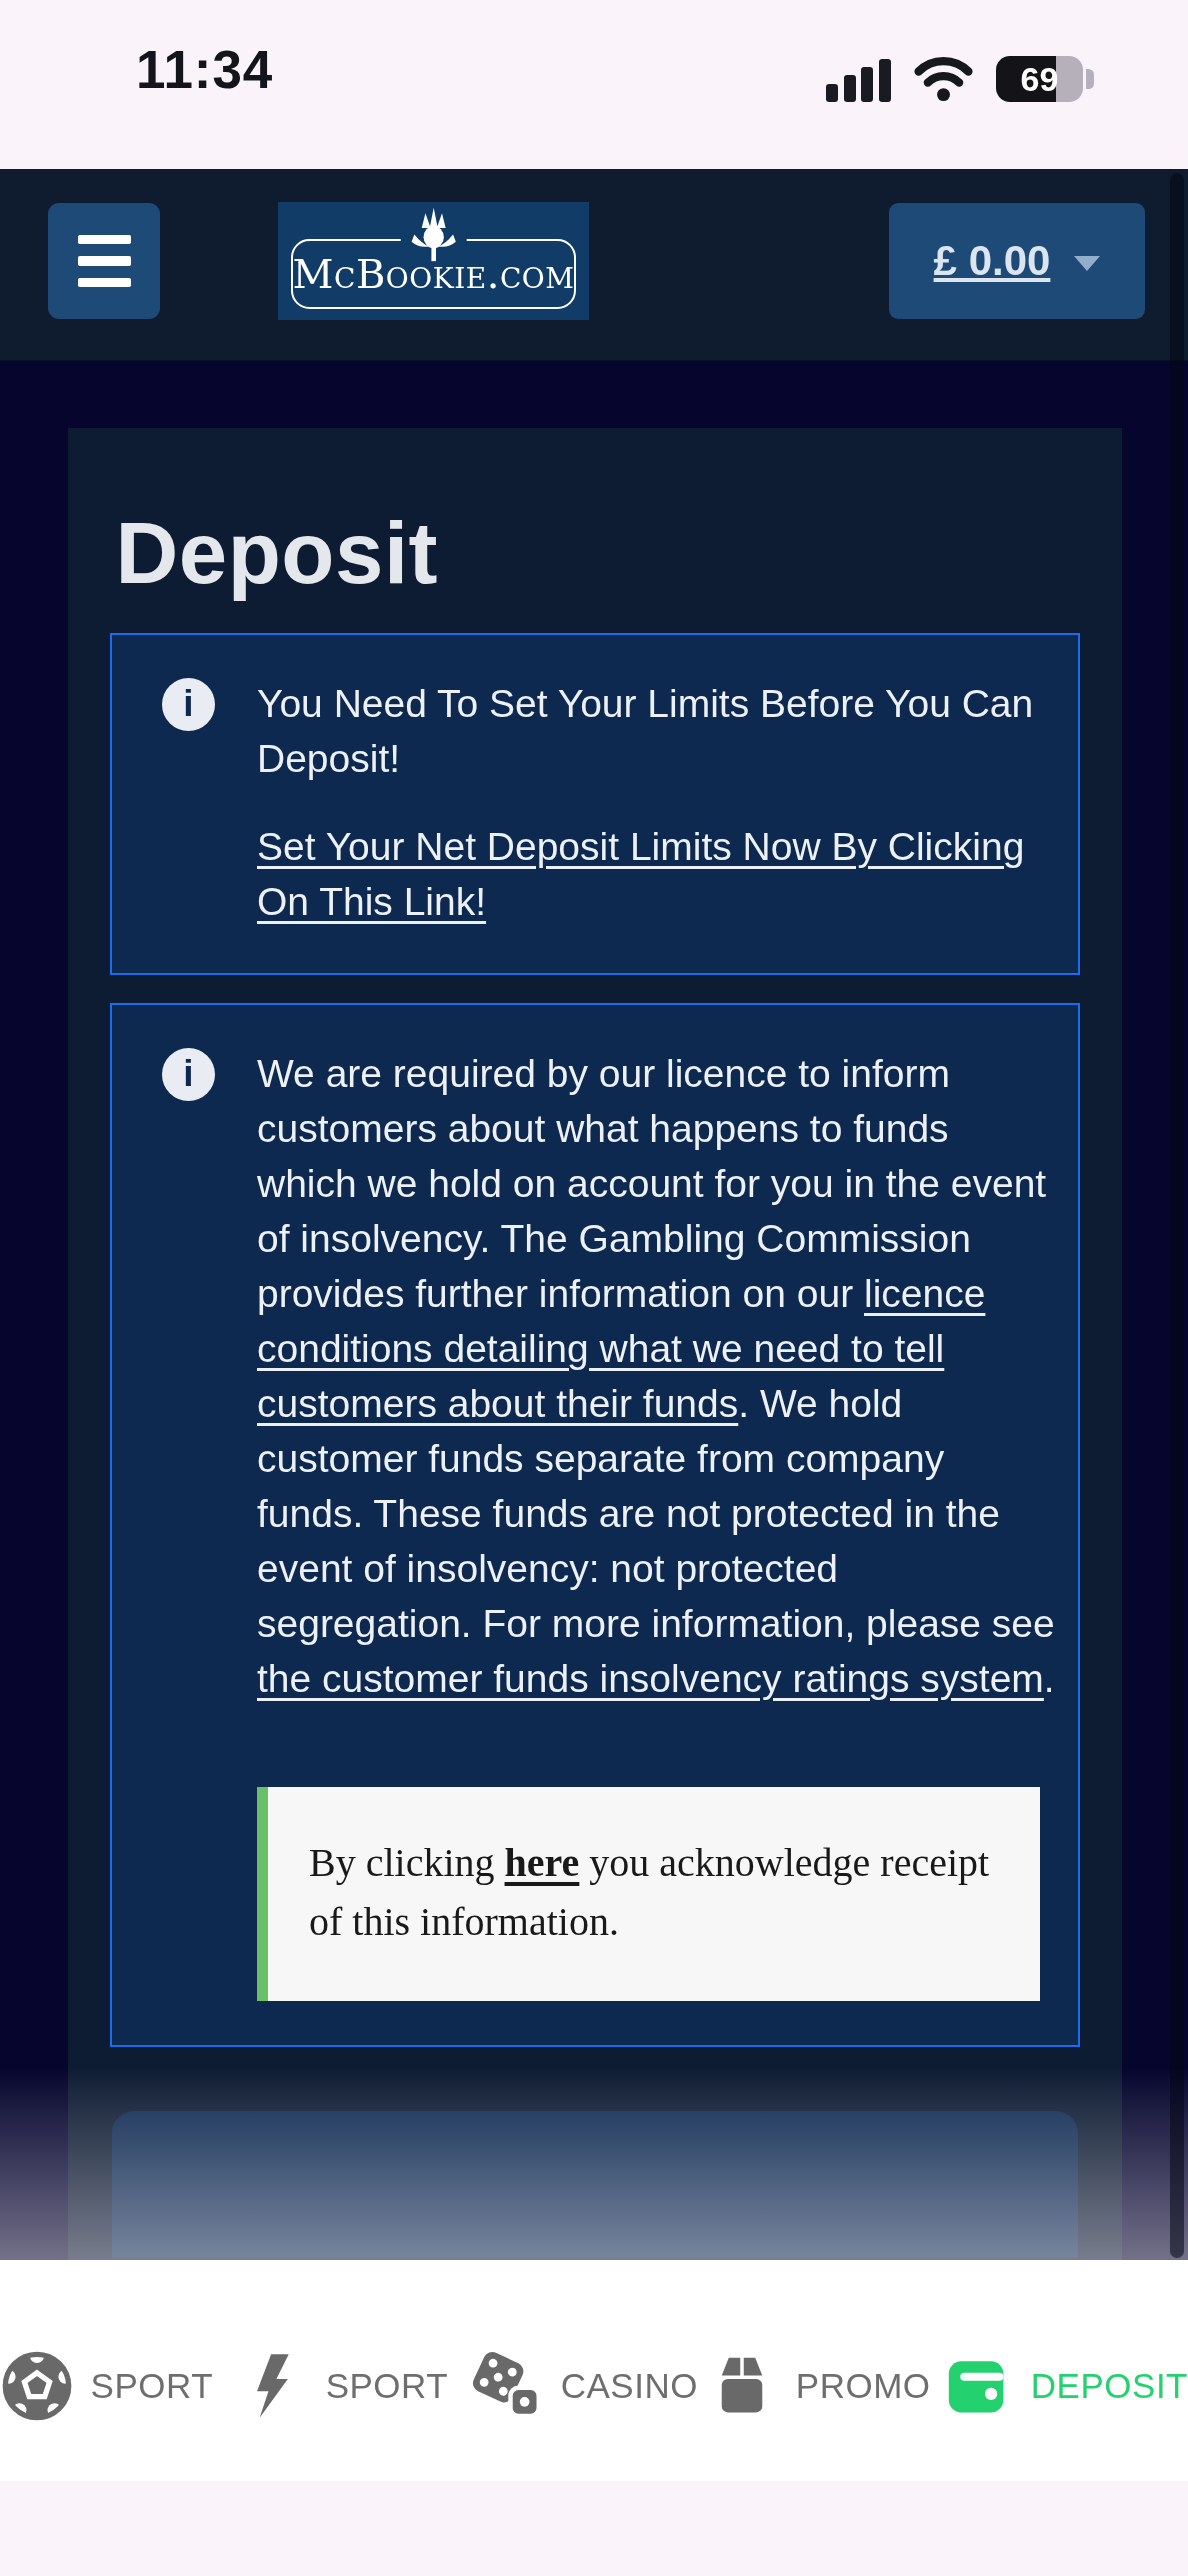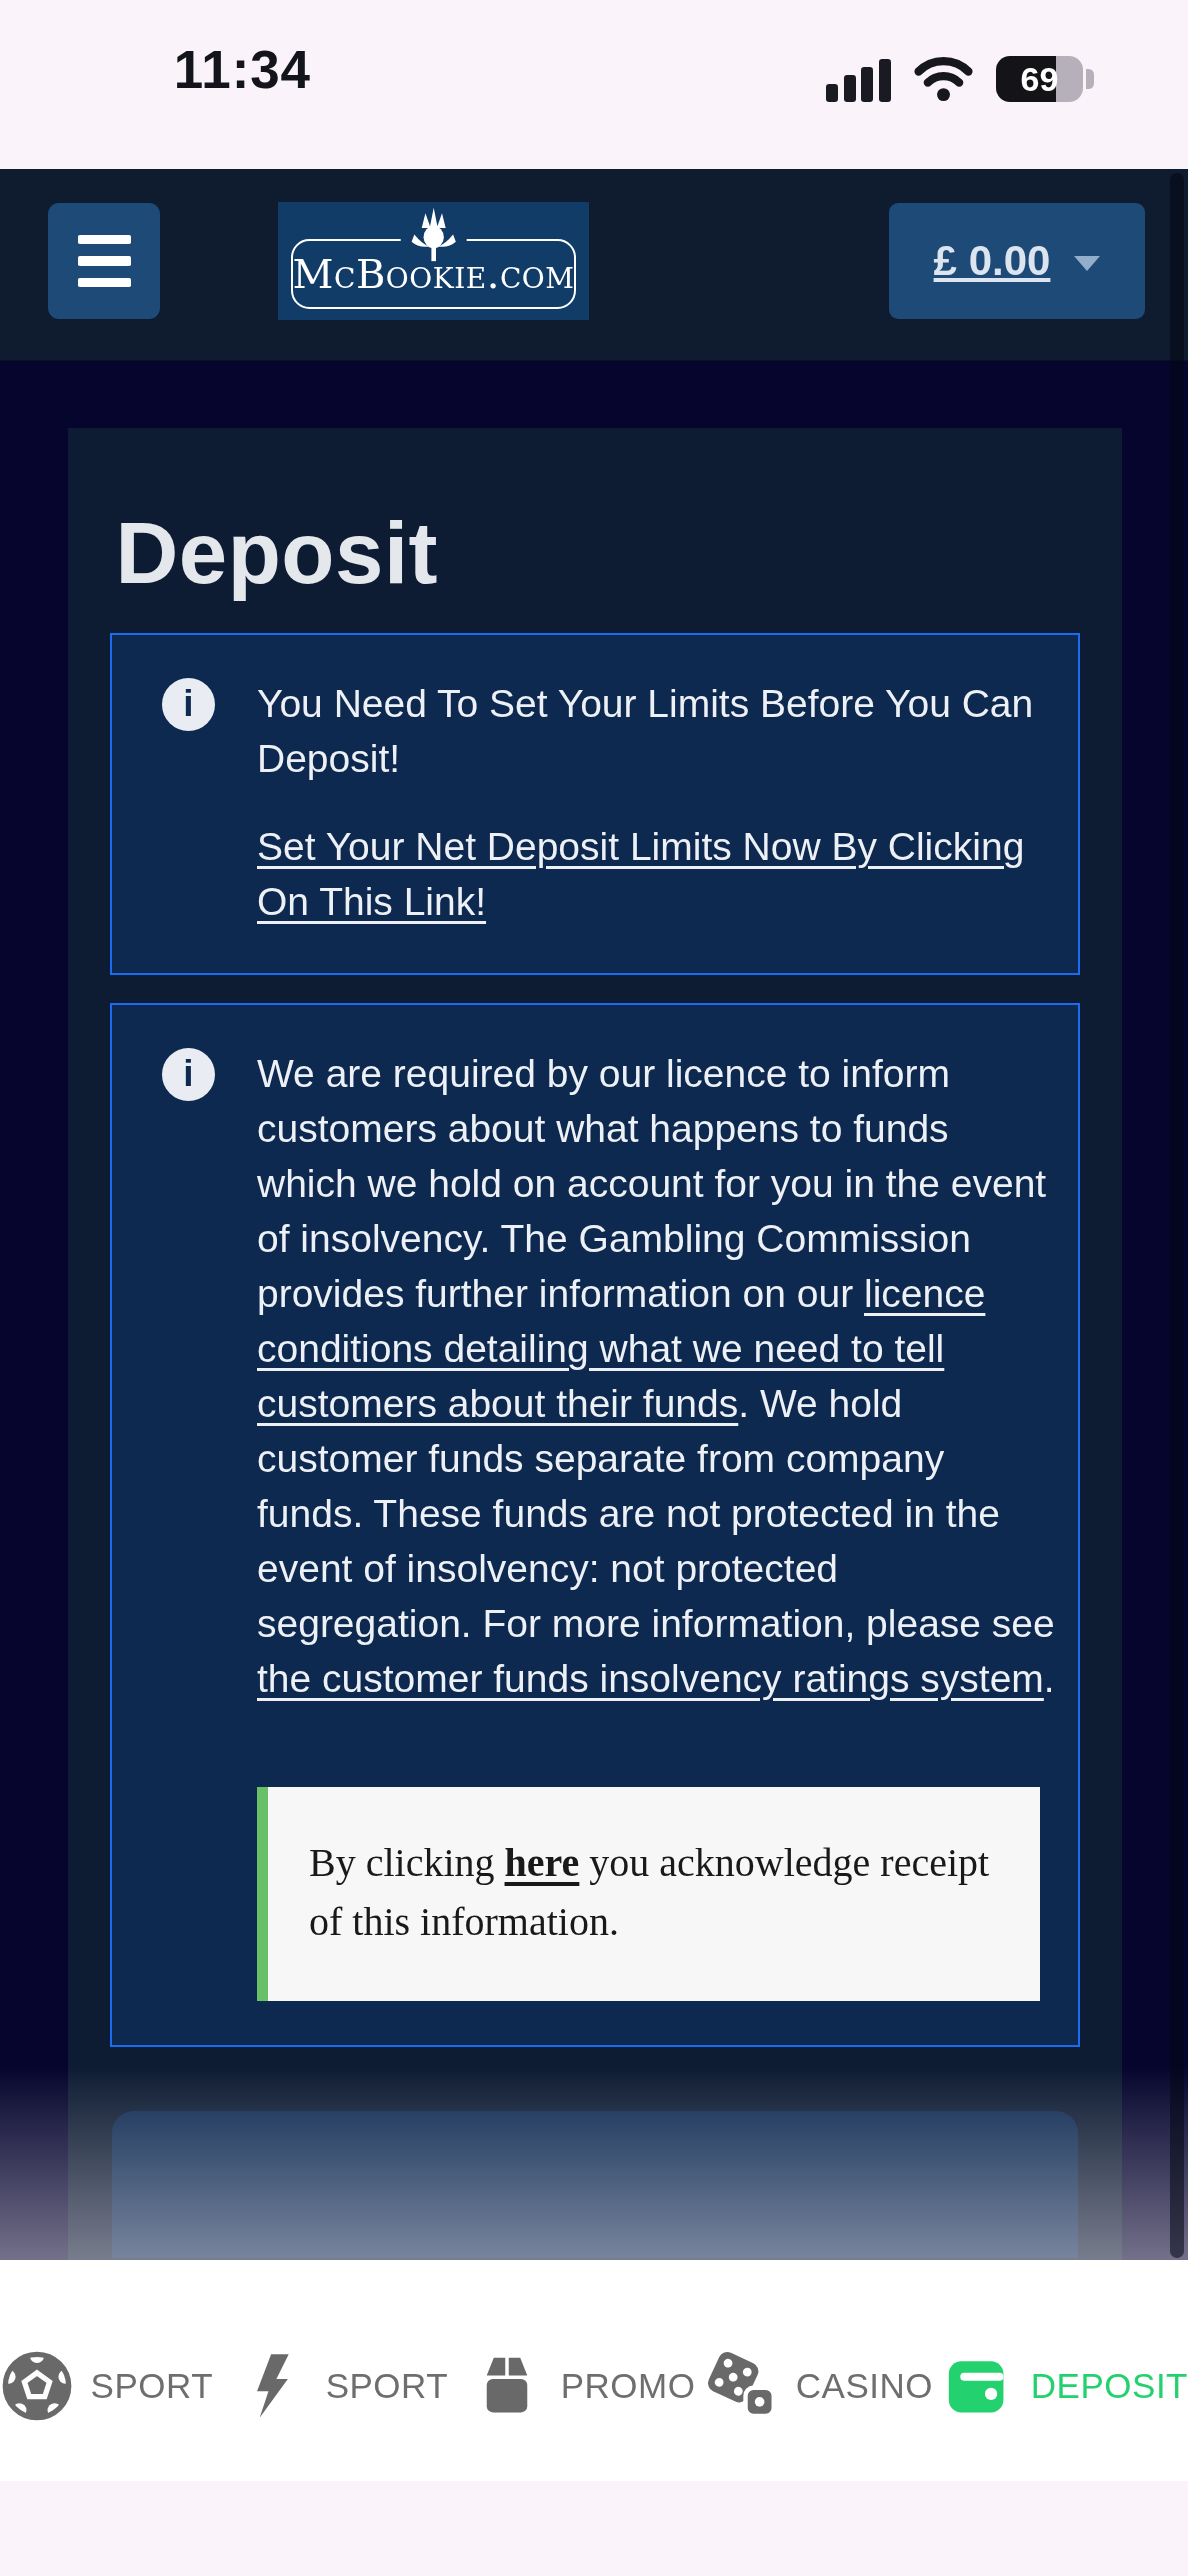--- a/index.html
+++ b/index.html
@@ -8,21 +8,21 @@
     position:relative;
     overflow:hidden;
     background:#faf3fa;
     font-family:"Liberation Sans", sans-serif;
   }
 
   
   .status-bar { position:absolute; top:0; left:0; width:100%; height:169px; background:#faf3fa; }
   .status-time {
     position:absolute; top:39px; left:136px; width:175px;
-    text-align:right; font-size:53px; font-weight:700; color:#14141c; letter-spacing:0.9px;
+    text-align:left; font-size:53px; font-weight:700; color:#14141c; letter-spacing:0.9px;
   }
   .status-icons { position:absolute; top:52px; right:94px; display:flex; align-items:flex-end; gap:22px; height:50px; }
   .signal { display:flex; align-items:flex-end; gap:5.5px; }
   .signal i { display:block; width:12px; background:#1a1a22; border-radius:3.2px; }
   .signal .s1{height:18.4px;} .signal .s2{height:27px;} .signal .s3{height:35px;} .signal .s4{height:43px;}
   .battery { display:flex; align-items:center; }
   .bat-body {
     position:relative; width:87px; height:46px; border-radius:14px; overflow:hidden;
     background:linear-gradient(90deg,#131318 0%,#131318 69%,#b6b0ba 69%,#b6b0ba 100%);
   }
@@ -218,31 +218,20 @@
     <span class="nav-label">SPORT</span>
   </button>
 
   <button class="nav-item">
     <span style="line-height:0;">
       <svg width="74" height="74" viewBox="0 0 84 84">
         <path d="M41 6 H61 L47 34 H60 L28 78 L38 48 H25 Z" fill="#696969"></path>
       </svg>
     </span>
     <span class="nav-label">SPORT</span>
-  </button>
-
-  <button class="nav-item">
-    <span style="line-height:0;">
-      <svg width="74" height="74" viewBox="0 0 84 84">
-        <path d="M19 30 L27 10 H40 V30 Z" fill="#696969"></path>
-        <path d="M44 10 H57 L65 30 H44 Z" fill="#696969"></path>
-        <rect x="19" y="34" width="46" height="38" rx="7" fill="#696969"></rect>
-      </svg>
-    </span>
-    <span class="nav-label">PROMO</span>
   </button>
 
   <button class="nav-item">
     <span style="line-height:0;">
       <svg width="74" height="74" viewBox="0 0 84 84">
         <g transform="rotate(25 32 32)">
           <rect x="8" y="8" width="48" height="48" rx="10" fill="#696969"></rect>
           <g fill="#ffffff">
             <circle cx="20" cy="20" r="5"></circle>
               <circle cx="44" cy="20" r="5"></circle>
@@ -251,20 +240,31 @@
               <circle cx="44" cy="44" r="5"></circle>
           </g>
         </g>
         <rect x="46" y="44" width="32" height="32" rx="9" fill="#696969" stroke="#ffffff" stroke-width="5"></rect>
         <circle cx="62" cy="60" r="5.5" fill="#ffffff"></circle>
       </svg>
     </span>
     <span class="nav-label">CASINO</span>
   </button>
 
+  <button class="nav-item">
+    <span style="line-height:0;">
+      <svg width="74" height="74" viewBox="0 0 84 84">
+        <path d="M19 30 L27 10 H40 V30 Z" fill="#696969"></path>
+        <path d="M44 10 H57 L65 30 H44 Z" fill="#696969"></path>
+        <rect x="19" y="34" width="46" height="38" rx="7" fill="#696969"></rect>
+      </svg>
+    </span>
+    <span class="nav-label">PROMO</span>
+  </button>
+
   <button class="nav-item active">
     <span style="line-height:0;">
       <svg width="74" height="74" viewBox="0 0 84 84">
         <rect x="10" y="14" width="62" height="58" rx="14" fill="#23d16e"></rect>
         <rect x="23" y="27" width="49" height="9" rx="4.5" fill="#ffffff"></rect>
         <circle cx="58" cy="51" r="7" fill="#ffffff"></circle>
       </svg>
     </span>
     <span class="nav-label">DEPOSIT</span>
   </button>

